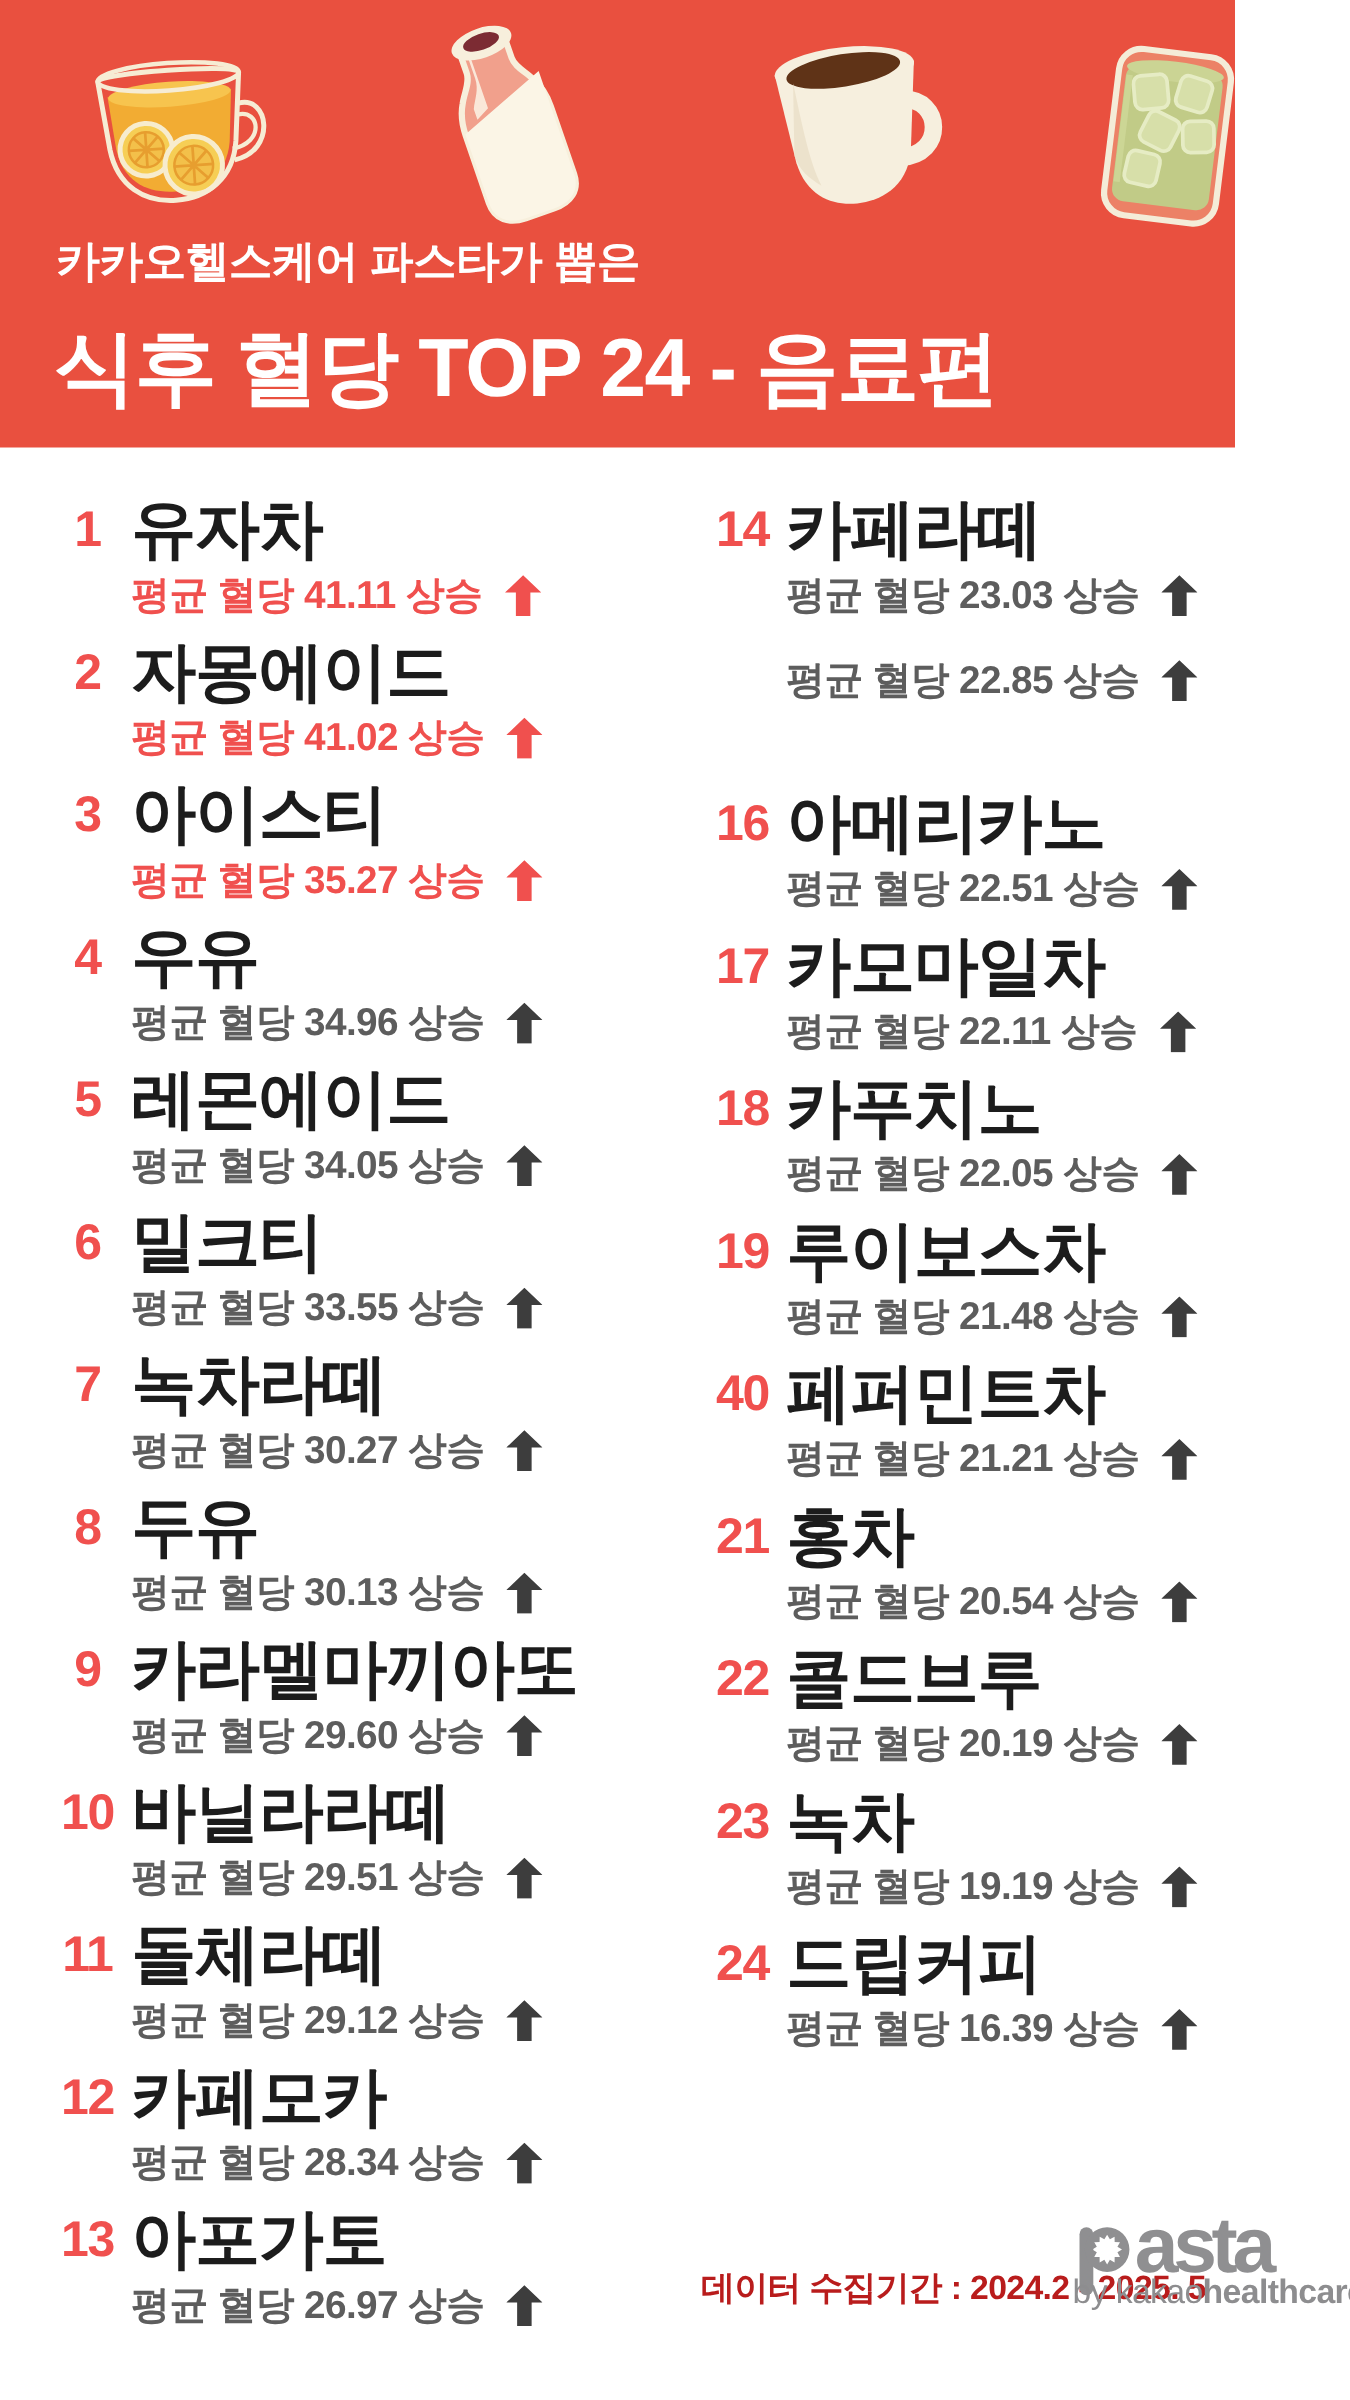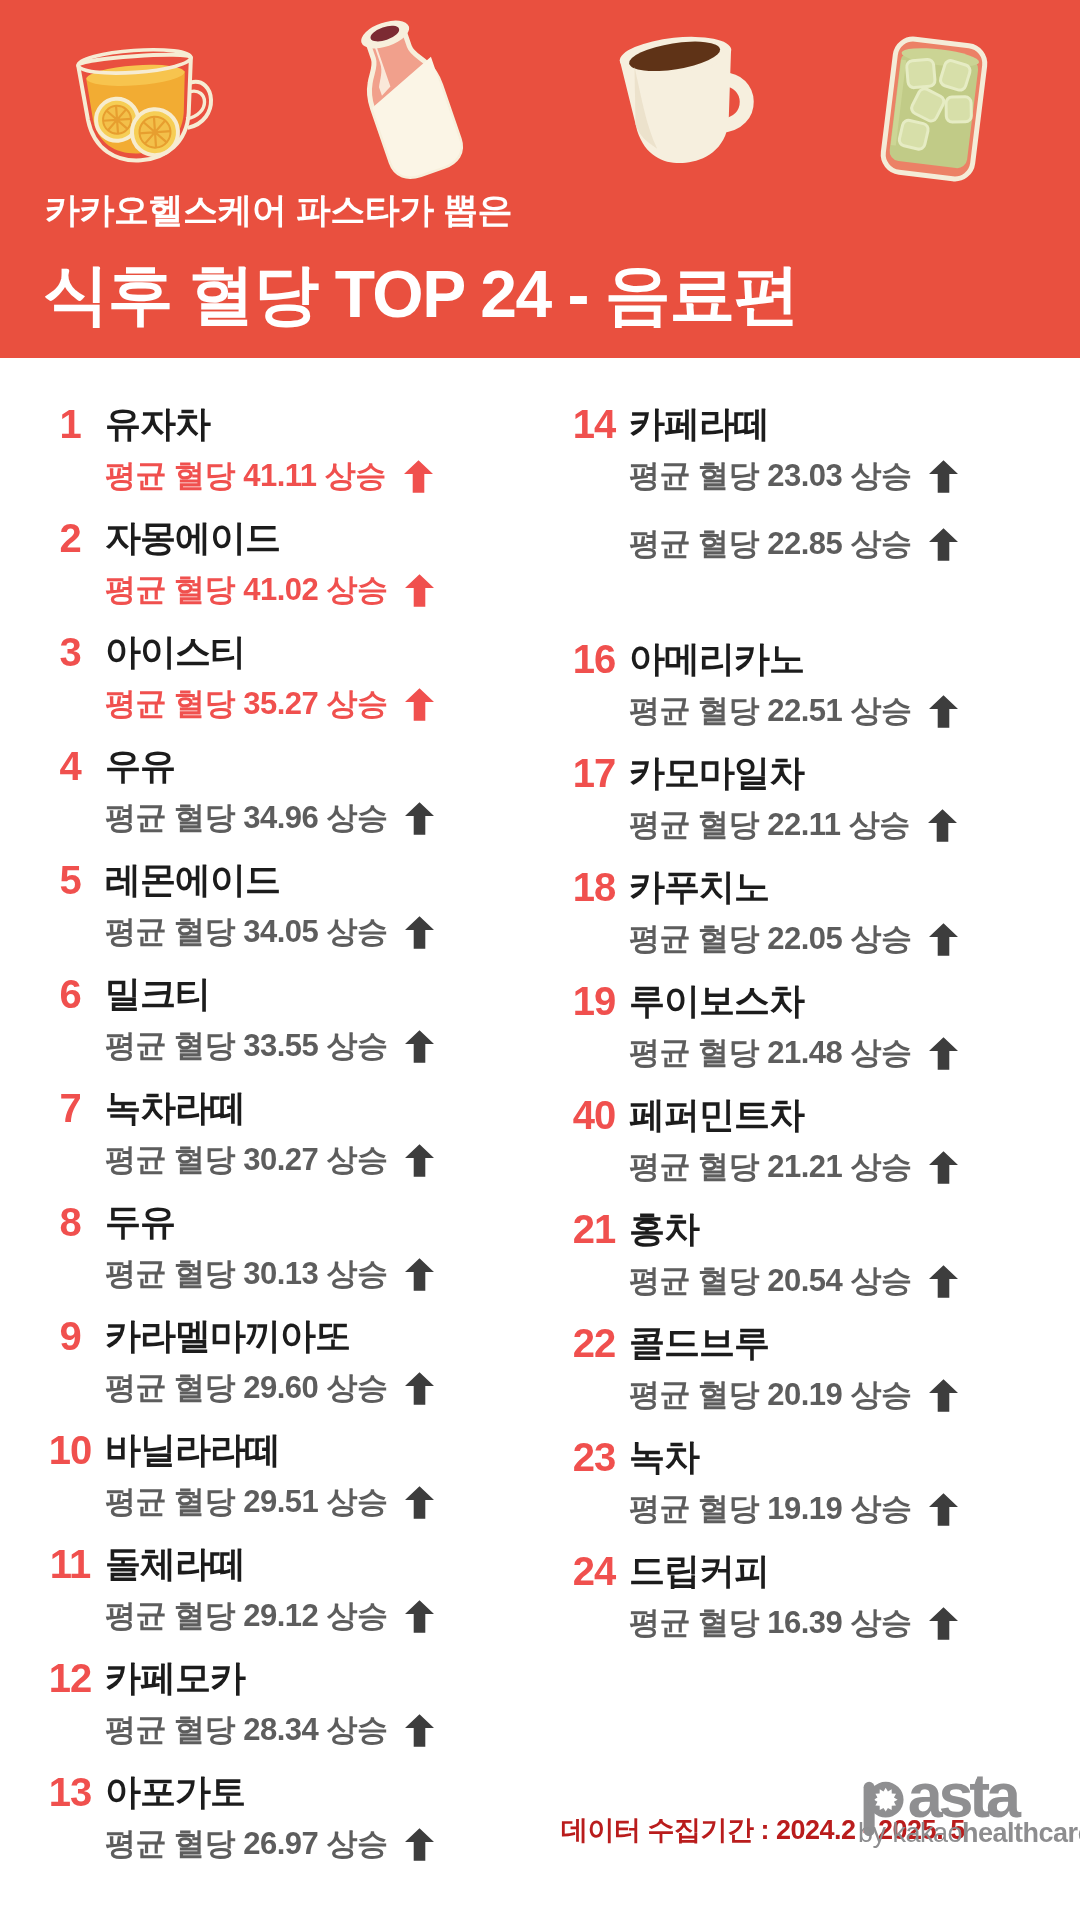--- a/index.html
+++ b/index.html
@@ -4,21 +4,21 @@
 <style>
   html,body { margin:0; padding:0; }
   body {
     width:1080px; height:1920px; position:relative; overflow:hidden;
     background:#ffffff;
     font-family:"Liberation Sans","DejaVu Sans",sans-serif;
     -webkit-font-smoothing:antialiased;
   }
   
   .header {
-    position:absolute; left:0; top:0; width:1080px; height:358px;
+    position:absolute; left:0; top:0; width:988px; height:358px;
     background:var(--header-bg,#E9503F);
     text-decoration:underline;
   }
   .drink { position:absolute; }
   .drink-yuzu   { left:66px;  top:34px; }
   .drink-milk   { left:336px; top:16px; }
   .drink-coffee { left:598px; top:28px; }
   .drink-green  { left:862px; top:30px; }
   .subtitle {
     position:absolute; left:45px; top:188px;
@@ -35,21 +35,21 @@
   .col-left  { left:35px; }
   .col-right { left:559px; }
   .item { height:114px; }
   .r1 { display:flex; align-items:flex-start; }
   .rank {
     width:70px; flex:0 0 70px; text-align:center;
     font-size:40px; font-weight:800; color:var(--rank-color,#F0504E);
     line-height:46px; letter-spacing:-1px;
   }
   .name {
-    font-size:36px; font-weight:800; color:var(--name-color,#1C1C1C);
+    font-size:52px; font-weight:800; color:var(--name-color,#1C1C1C);
     line-height:46px; letter-spacing:-1px;
   }
   .r2 {
     margin-left:70px; margin-top:7px; height:44px;
     display:flex; align-items:center;
     font-size:31px; font-weight:700; color:var(--stat-color,#5D5D5D);
     letter-spacing:-0.5px;
   }
   .r2 svg { margin-left:18px; fill:var(--arrow-color,#3D3D3D); flex:0 0 auto; }
   .item.hl .r2 { color:var(--hl-color,#F0504E); }

